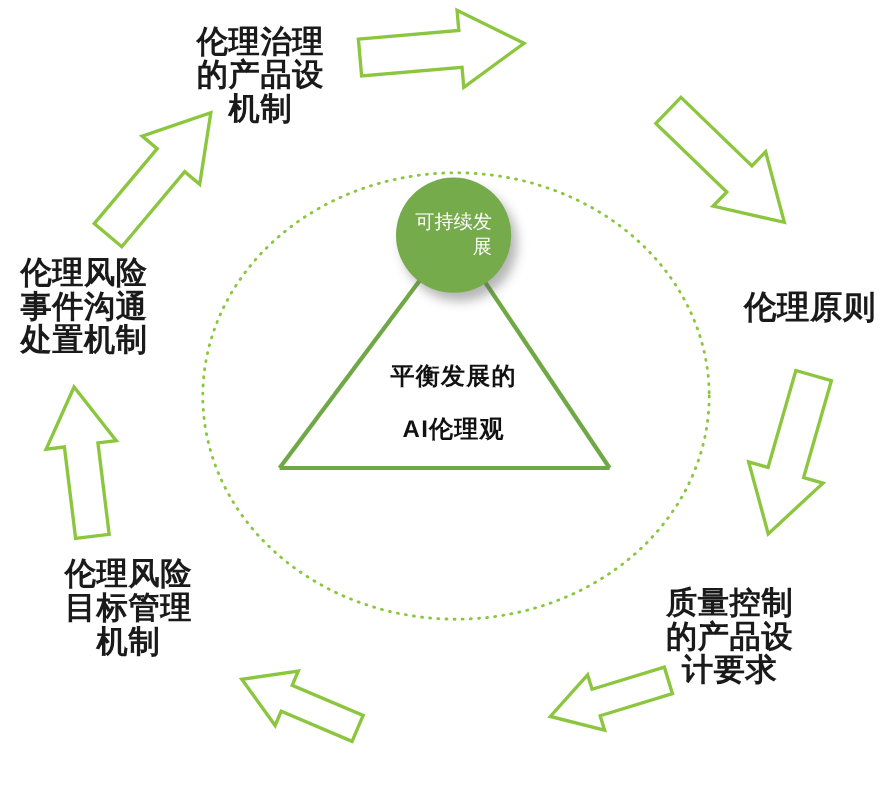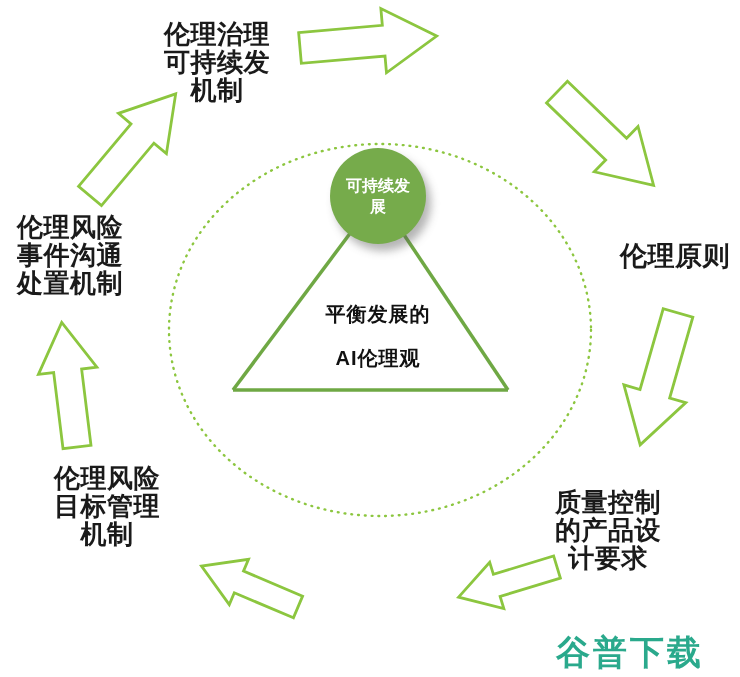--- a/index.html
+++ b/index.html
@@ -39,24 +39,24 @@
     z-index: 3;
     width: 96px;
     height: 96px;
     border-radius: 50%;
     background: #76ab4b;
     box-shadow: 5px 7px 9px rgba(90, 90, 90, 0.45);
     display: flex;
     align-items: center;
     justify-content: center;
     color: #ffffff;
-    font-weight: 700;
+    font-weight: 400;
     font-size: 16px;
     line-height: 21px;
-    text-align: center;
+    text-align: right;
     white-space: pre-line;
   }
   .center-title {
     position: absolute;
     z-index: 2;
     left: 243px;
     top: 292px;
     width: 270px;
     color: #111111;
     font-weight: 700;
@@ -115,21 +115,21 @@
       <use href="#blockArrow" transform="translate(557,92) rotate(44) scale(1.37)"></use>
       <use href="#blockArrow" transform="translate(678,313) rotate(106) scale(1.40)"></use>
       <use href="#blockArrow" transform="translate(557,567) rotate(163) scale(1.05)"></use>
       <use href="#blockArrow" transform="translate(298,607) rotate(203) scale(1.07)"></use>
       <use href="#blockArrow" transform="translate(77,447) rotate(-97) scale(1.28)"></use>
       <use href="#blockArrow" transform="translate(90,196) rotate(-50) scale(1.36)"></use>
     </g>
   </svg>
 
   <div class="cycle-label" id="lbl-governance">伦理治理
-可持续发
+的产品设
 机制</div>
 
 
   <div class="cycle-label" id="lbl-principles">伦理原则</div>
 
   <div class="cycle-label" id="lbl-design">质量控制
 的产品设
 计要求</div>
 
 
@@ -144,15 +144,14 @@
   <div class="center-title">平衡发展的
 AI伦理观</div>
 
   <div class="node-circle" id="node-sustainable">
     <span>可持续发
 展</span>
   </div>
 
 
 
-  <div class="watermark">谷普下载</div>
 
 </div>
 
 </body></html>

